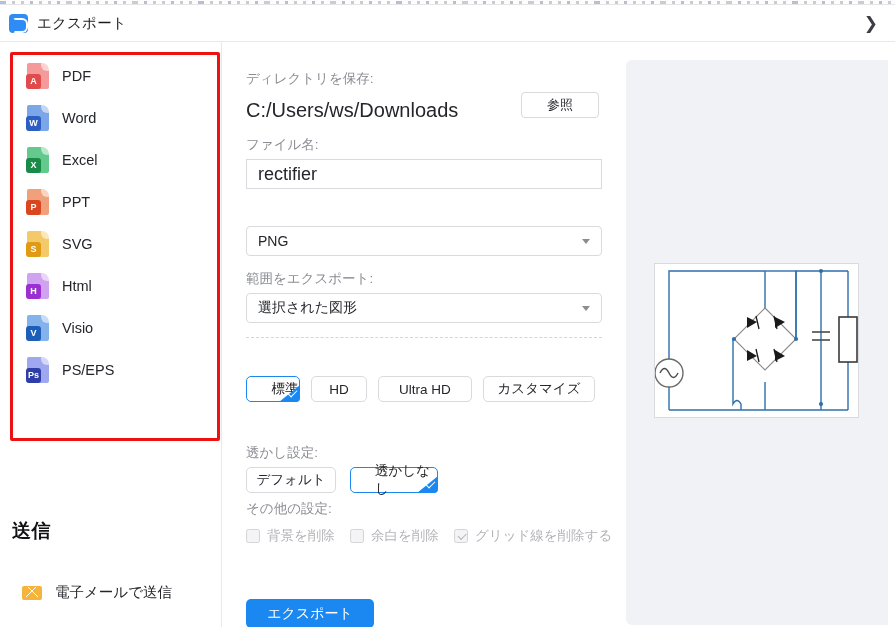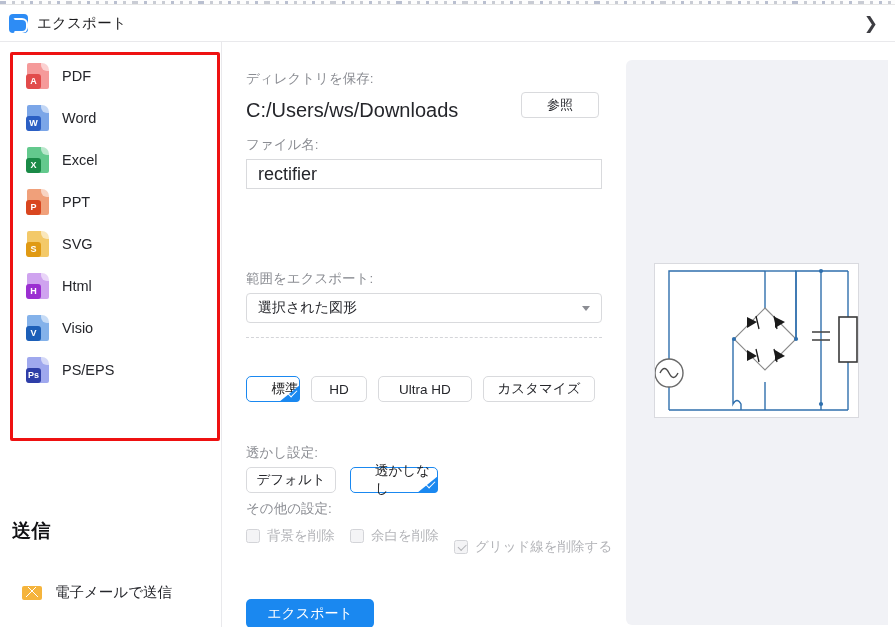--- a/index.html
+++ b/index.html
@@ -385,20 +385,24 @@
 
   <div class="form">
 
     <div class="field-label" style="left:24px; top:28px;">ディレクトリを保存:</div>
     <div class="path-text" style="left:24px; top:57px;">C:/Users/ws/Downloads</div>
     <div class="browse-btn" style="left:299px; top:50px;">参照</div>
 
     <div class="field-label" style="left:24px; top:94px;">ファイル名:</div>
     <input class="text-input" style="left: 24px; top: 117px;" type="text" placeholder="ファイル名を入力" value="rectifier">
 
+    <div class="select-box" style="left:24px; top:184px;">
+      <span class="val">PNG</span>
+      <span class="caret"></span>
+    </div>
 
     <div class="field-label" style="left:24px; top:228px;">範囲をエクスポート:</div>
     <div class="select-box" style="left:24px; top:251px;gap:8px;">
       <span class="val">選択された図形</span>
       <span class="caret"></span>
     </div>
 
     <div class="divider" style="top:295px;"></div>
 
     <div id="quality-chips">
@@ -431,21 +435,21 @@
     <div class="field-label" style="left:24px; top:458px;">その他の設定:</div>
     <div id="other-checkboxes">
         <div class="cbox-row" style="left: 24px; top: 485px;">
           <span class="cbox"></span>
           <span class="label">背景を削除</span>
         </div>
         <div class="cbox-row" style="left: 128px; top: 485px;">
           <span class="cbox"></span>
           <span class="label">余白を削除</span>
         </div>
-        <div class="cbox-row" style="left: 232px; top: 496px; align-items: center;">
+        <div class="cbox-row" style="left: 232px; top: 485px; align-items: center;">
           <span class="cbox checked"></span>
           <span class="label">グリッド線を削除する</span>
         </div>
       </div>
 
     <button class="export-btn" style="left:24px; top:557px;">エクスポート</button>
   </div>
 
   <div class="preview">
     <div class="canvas-frame">

